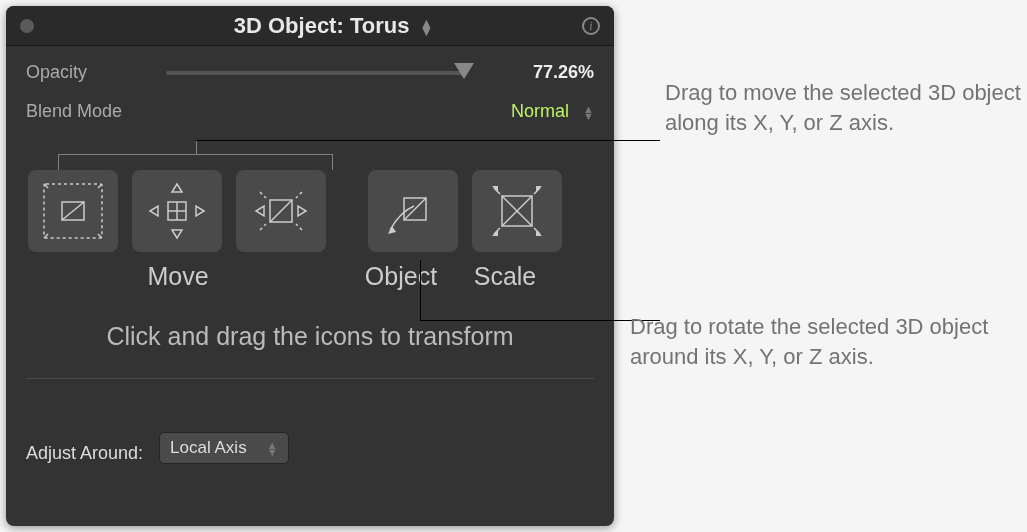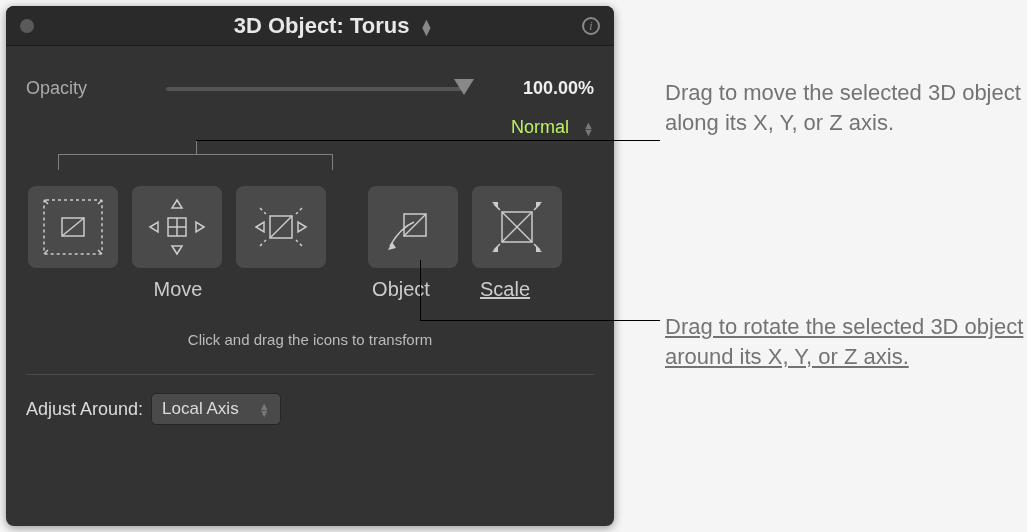--- a/index.html
+++ b/index.html
@@ -45,21 +45,21 @@
     .info-icon {
       position:absolute; right:14px; top:11px;
       width:18px; height:18px; border:2px solid #888; border-radius:50%;
       color:#888; font-size:12px; font-style:italic; font-family: Georgia, serif;
       display:flex; align-items:center; justify-content:center;
     }
     .row {
       display:flex; align-items:center; padding: 0 20px;
       font-size:18px;
     }
-    .opacity-row { margin-top:32px;justify-content:space-between; }
+    .opacity-row { margin-top:16px;justify-content:space-between; }
     .row-label { color:#aaaaaa; width:130px; }
     .slider {
       flex:1; height:4px; background:#555; border-radius:2px; position:relative; margin:0 18px 0 10px;
     }
     .slider-thumb {
       position:absolute; right:-8px; top:-8px;
       width:0; height:0;
       border-left:10px solid transparent;
       border-right:10px solid transparent;
       border-top:16px solid #888;
@@ -92,42 +92,43 @@
       width:90px; height:82px;
       background:#4a4a4a; border-radius:8px;
       display:flex; align-items:center; justify-content:center;
       position:relative;
       cursor:pointer;
     }
     .tool-gap { width:14px; }
     .tool-labels {
       padding:10px 22px 0 22px;
       display:flex; gap:14px;
-      font-size:20px; color:#cccccc;
+      font-size:25px; color:#cccccc;
     }
     .lbl { text-align:center; }
     .lbl-move { width: 300px; }
     .lbl-rotate { width: 90px; margin-left:14px;}
-    .lbl-scale { width: 90px; text-decoration: underline; }
+    .lbl-scale { width: 90px; }
     .hint {
-      text-align:center; color:#bbbbbb; font-size:15px;
+      text-align:center; color:#bbbbbb; font-size:25px;
       padding: 28px 40px 0 40px; line-height:1.4;
     }
     .divider {
       height:1px; background:#4a4a4a; margin:24px 20px 0 20px;
     }
     .adjust-row {
-      display:flex; align-items:center; padding:18px 20px 0 20px;
-      font-size:18px; color:#dddddd; gap:8px;
+      display:flex; align-items:flex-end; padding:18px 20px 0 20px;
+      font-size:18px; color:#dddddd; gap:16px;
     }
     .dropdown {
       background:#4a4a4a; border-radius:5px;
       padding:5px 10px; display:flex; align-items:center; gap:14px;
       color:#dddddd; font-size:17px;
       border:1px solid #262626;
+      margin-top:35px;
     }
     .callout {
       position:absolute;
       font-size:22px; color:#737373; line-height:1.35;
       width:360px;
     }
     .callout-line {
       position:absolute; background:#000; height:1px;
     }
     svg .stroke { stroke:#cccccc; stroke-width:1.5; fill:none; }
@@ -148,24 +149,25 @@
       </div>
     </div>
     <div class="info-icon">i</div>
   </div>
 
   <div class="row opacity-row">
     <div class="row-label">Opacity</div>
     <div class="slider">
       <div class="slider-thumb"></div>
     </div>
-    <div class="opacity-val">100.00%</div>
+    <div class="opacity-val">77.26%</div>
   </div>
 
   <div class="row blend-row">
+    <div class="row-label">Blend Mode</div>
     <div class="blend-val">Normal</div>
     <div class="mini-chev">
       <div>▲</div>
         <div>▼</div>
     </div>
   </div>
 
   <div class="bracket-tail-top"></div>
   <div class="bracket-top"></div>
 
@@ -243,13 +245,13 @@
     </div>
   </div>
 
 </div>
 
 <div class="callout-line" style="left:196px; top:140px; width:464px;"></div>
 <div class="callout-line" style="left:420px; top:320px; width:240px; "></div>
 <div class="callout-line" style="left:420px; top:260px; width:1px; height:60px;"></div>
 
 <div class="callout" style="left:665px; top:78px;">Drag to move the selected 3D object along its X, Y, or Z axis.</div>
-<div class="callout" style="left:665px; top:312px;text-decoration:underline;">Drag to rotate the selected 3D object around its X, Y, or Z axis.</div>
+<div class="callout" style="left:630px; top:312px;">Drag to rotate the selected 3D object around its X, Y, or Z axis.</div>
 
 </body></html>

